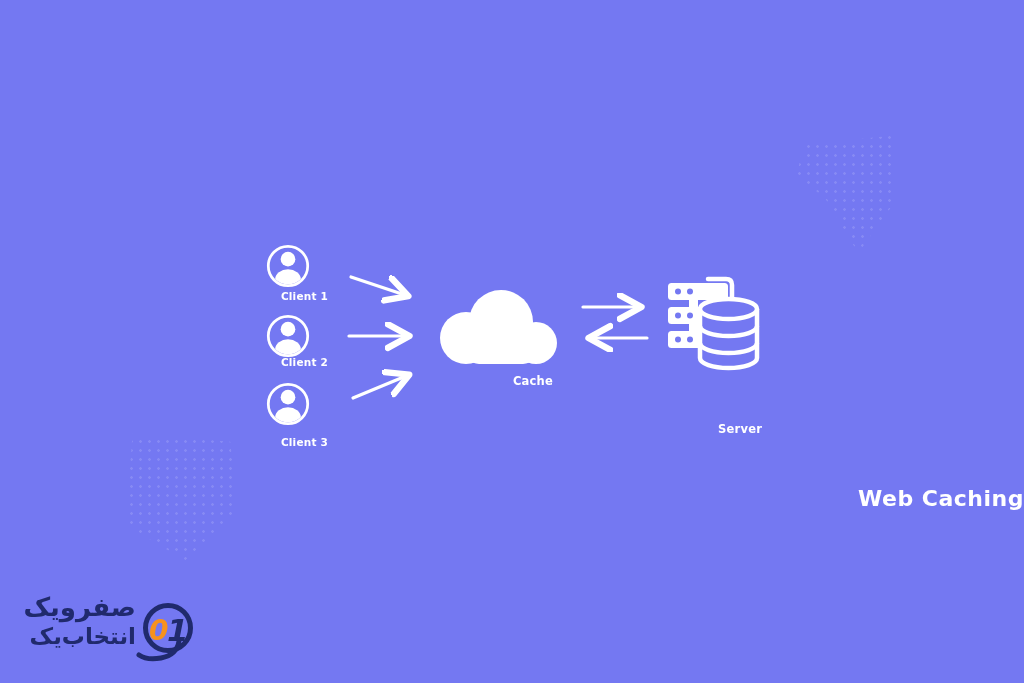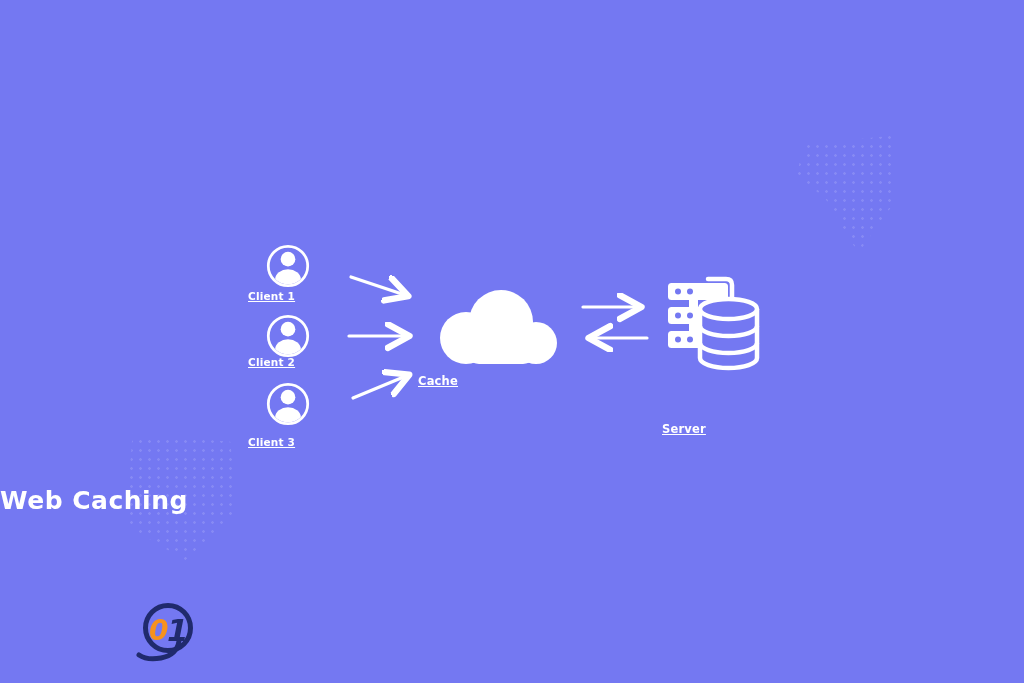--- a/index.html
+++ b/index.html
@@ -14,28 +14,28 @@
     background-image:radial-gradient(rgba(255,255,255,.30) 1.2px, transparent 1.5px);
     background-size:9px 9px;
     opacity:.45;
   }
   .dots-tr{left:795px;top:133px;width:102px;height:120px;
     clip-path:polygon(8% 10%, 96% 2%, 100% 55%, 62% 100%, 30% 55%, 2% 35%);}
   .dots-bl{left:118px;top:428px;width:122px;height:138px;
     clip-path:polygon(12% 4%, 92% 10%, 98% 60%, 55% 96%, 6% 70%);}
   
   .node-label{
-    color:#ffffff;font-weight:bold;text-align:left;letter-spacing:.2px;text-decoration:underline;
+    color:#ffffff;font-weight:bold;text-align:right;letter-spacing:.2px;
   }
   .client-label{width:80px;font-size:10.5px;}
   .big-label{font-size:11.5px;}
   
   .title{
-    left:0;right:0;top:486px;text-align:left;
-    color:#ffffff;font-size:25px;font-weight:bold;letter-spacing:.5px;
+    left:0;right:0;top:486px;text-align:right;
+    color:#ffffff;font-size:22px;font-weight:bold;letter-spacing:.5px;
   }
   
   .logo-text{
     left:22px;top:592px;width:114px;text-align:right;direction:rtl;
     color:#202a6d;font-weight:bold;line-height:1.2;
   }
   .logo-line1{font-size:26px;display:block;}
   .logo-line2{font-size:23px;display:block;}
   svg{display:block;}
 </style>
@@ -133,20 +133,22 @@
     <ellipse cx="66.5" cy="39" rx="28.5" ry="10" fill="#7478f2" stroke="#ffffff" stroke-width="4.5"></ellipse>
     <path d="M 38 56 A 28.5 10 0 0 0 95 56" fill="none" stroke="#ffffff" stroke-width="4.5"></path>
     <path d="M 38 73 A 28.5 10 0 0 0 95 73" fill="none" stroke="#ffffff" stroke-width="4.5"></path>
   </svg>
 </div>
 <div class="abs node-label big-label" style="left:662px;top:374px;width:100px;margin-top:48px;">Server</div>
 
 <div class="abs title">Web Caching</div>
 
 <div class="abs logo-text">
+  <span class="logo-line1">صفرویک</span>
+  <span class="logo-line2">انتخاب‌یک</span>
 </div>
 <div class="abs" style="left:134px;top:598px;">
   <svg width="72" height="76" viewBox="0 0 72 76">
     <circle cx="34" cy="30" r="22.5" fill="none" stroke="#202a6d" stroke-width="5"></circle>
     <text x="15" y="42" font-size="28" font-weight="bold" font-style="italic" font-family="DejaVu Sans, sans-serif" fill="#f6921e">0</text>
     <text x="33" y="43" font-size="31" font-weight="bold" font-style="italic" font-family="DejaVu Sans, sans-serif" fill="#202a6d">1</text>
     <path d="M 45 43 Q 43 57 27 60 Q 13 62.5 5 57" fill="none" stroke="#202a6d" stroke-width="5" stroke-linecap="round"></path>
   </svg>
 </div>
 

